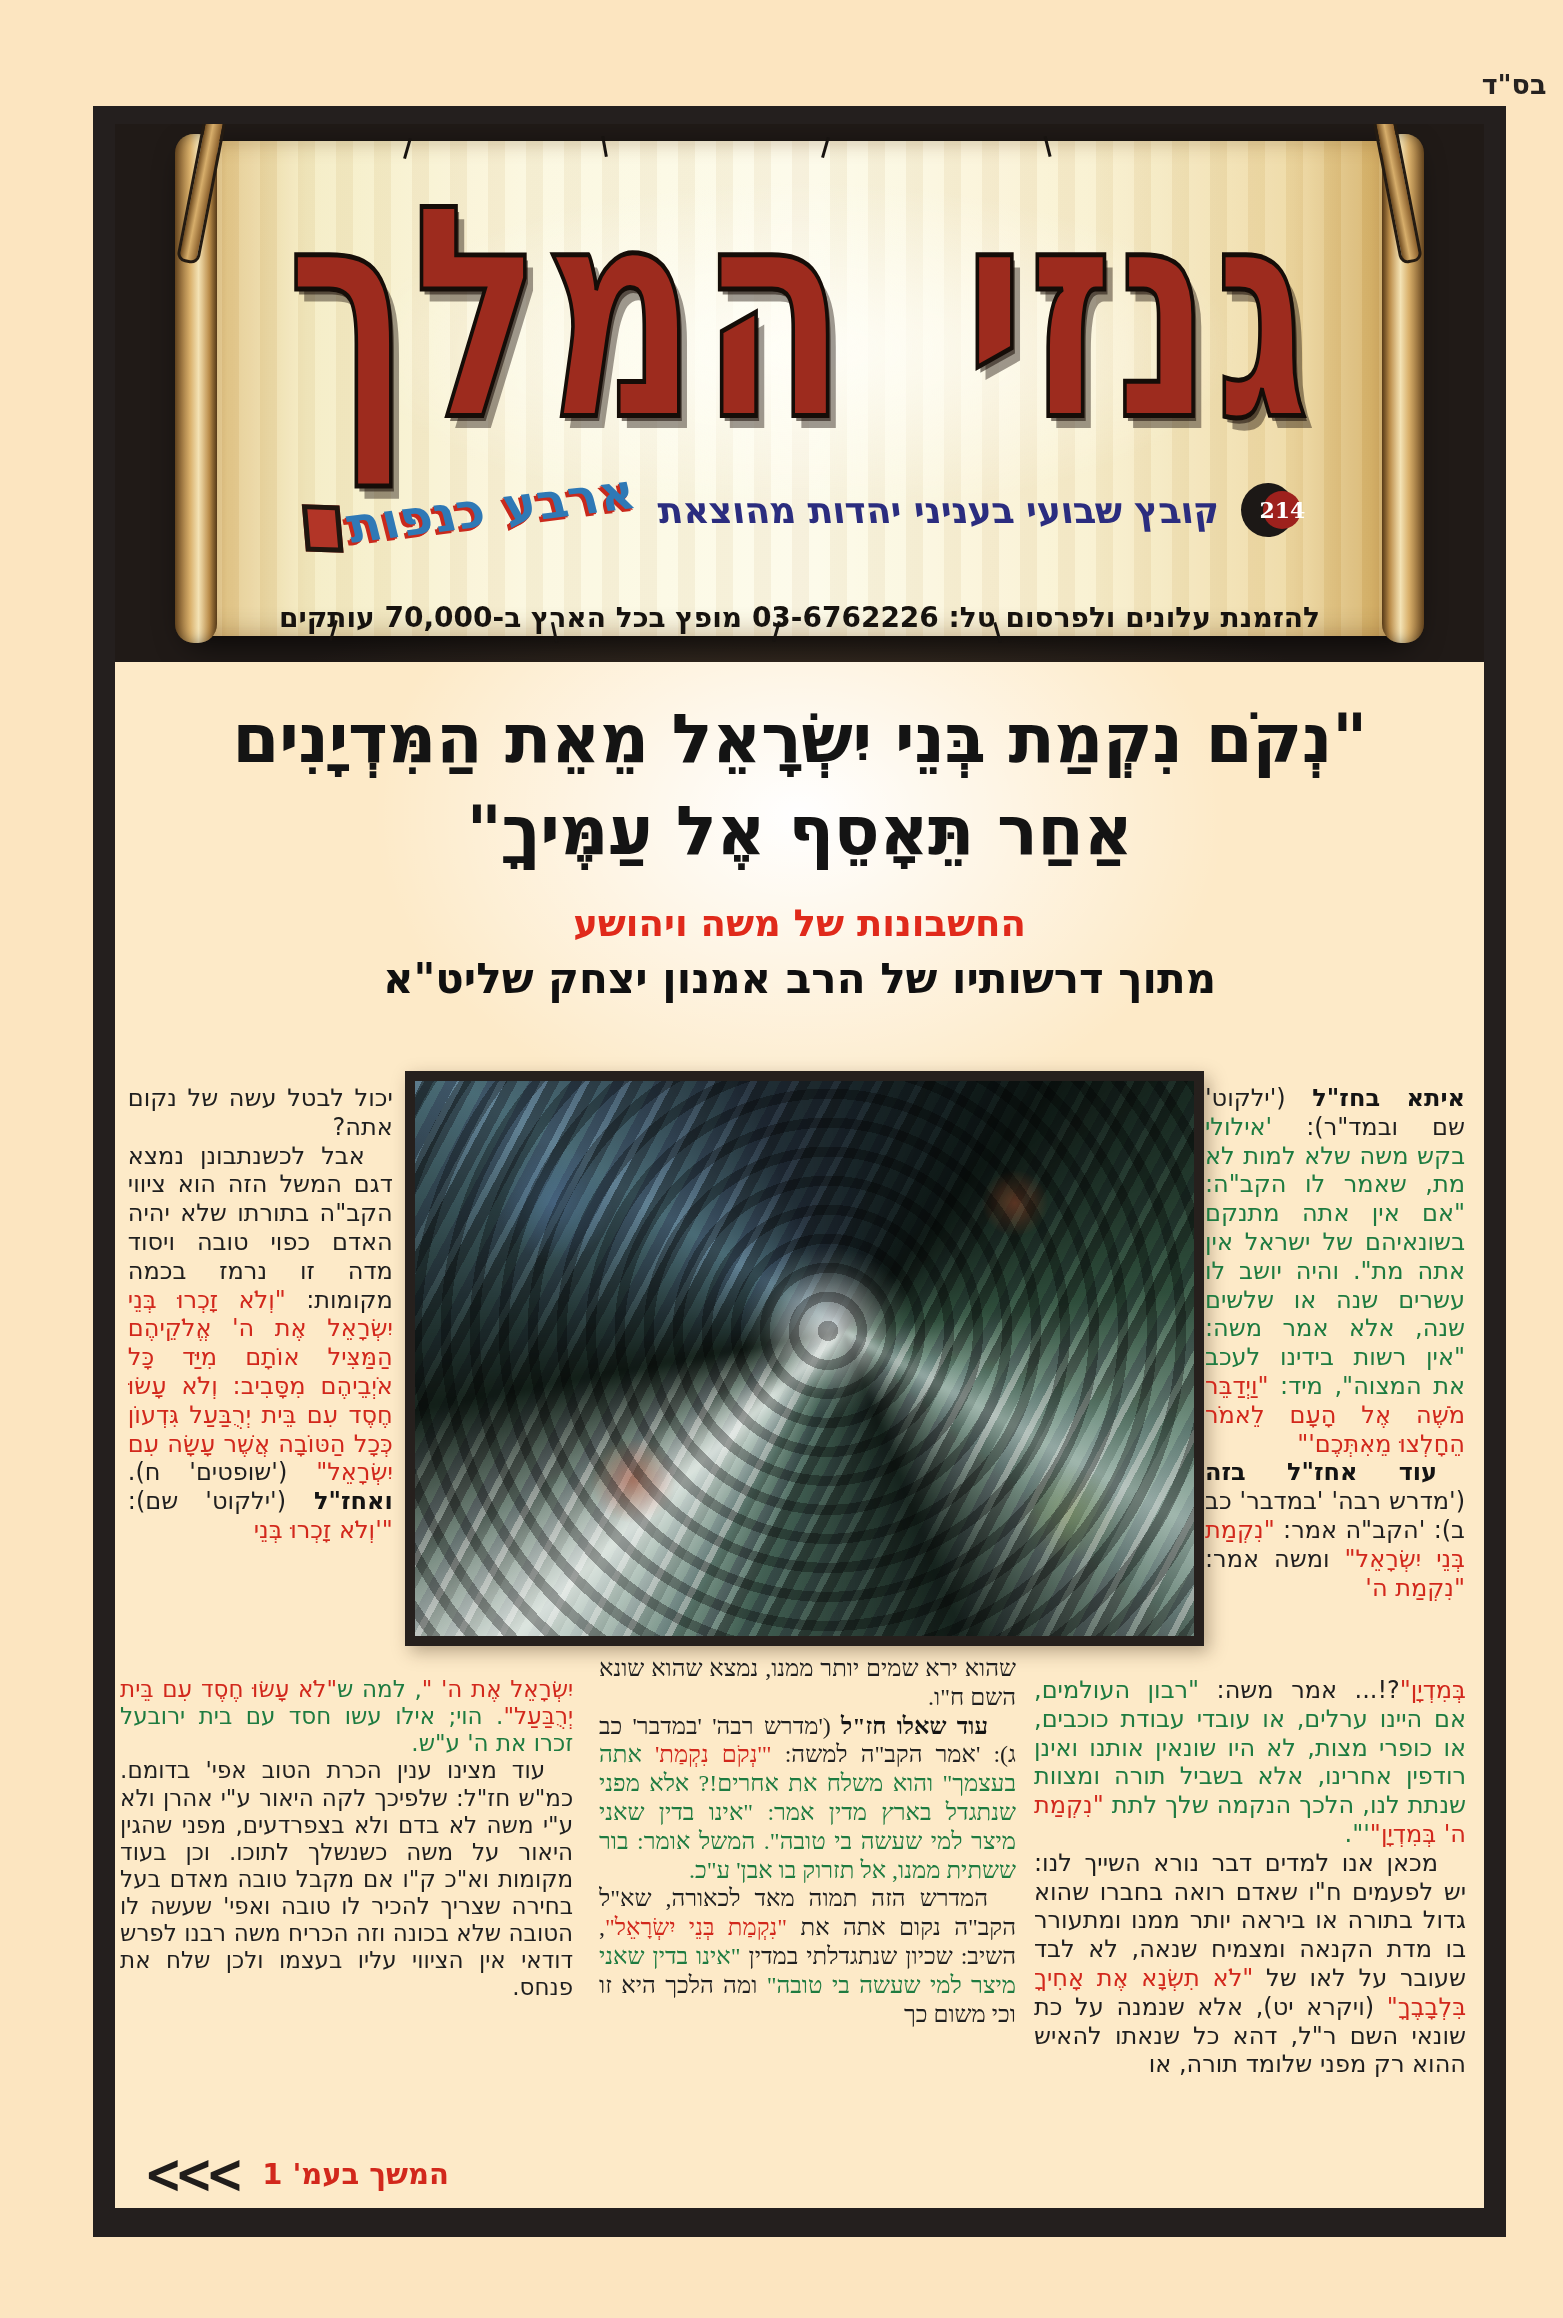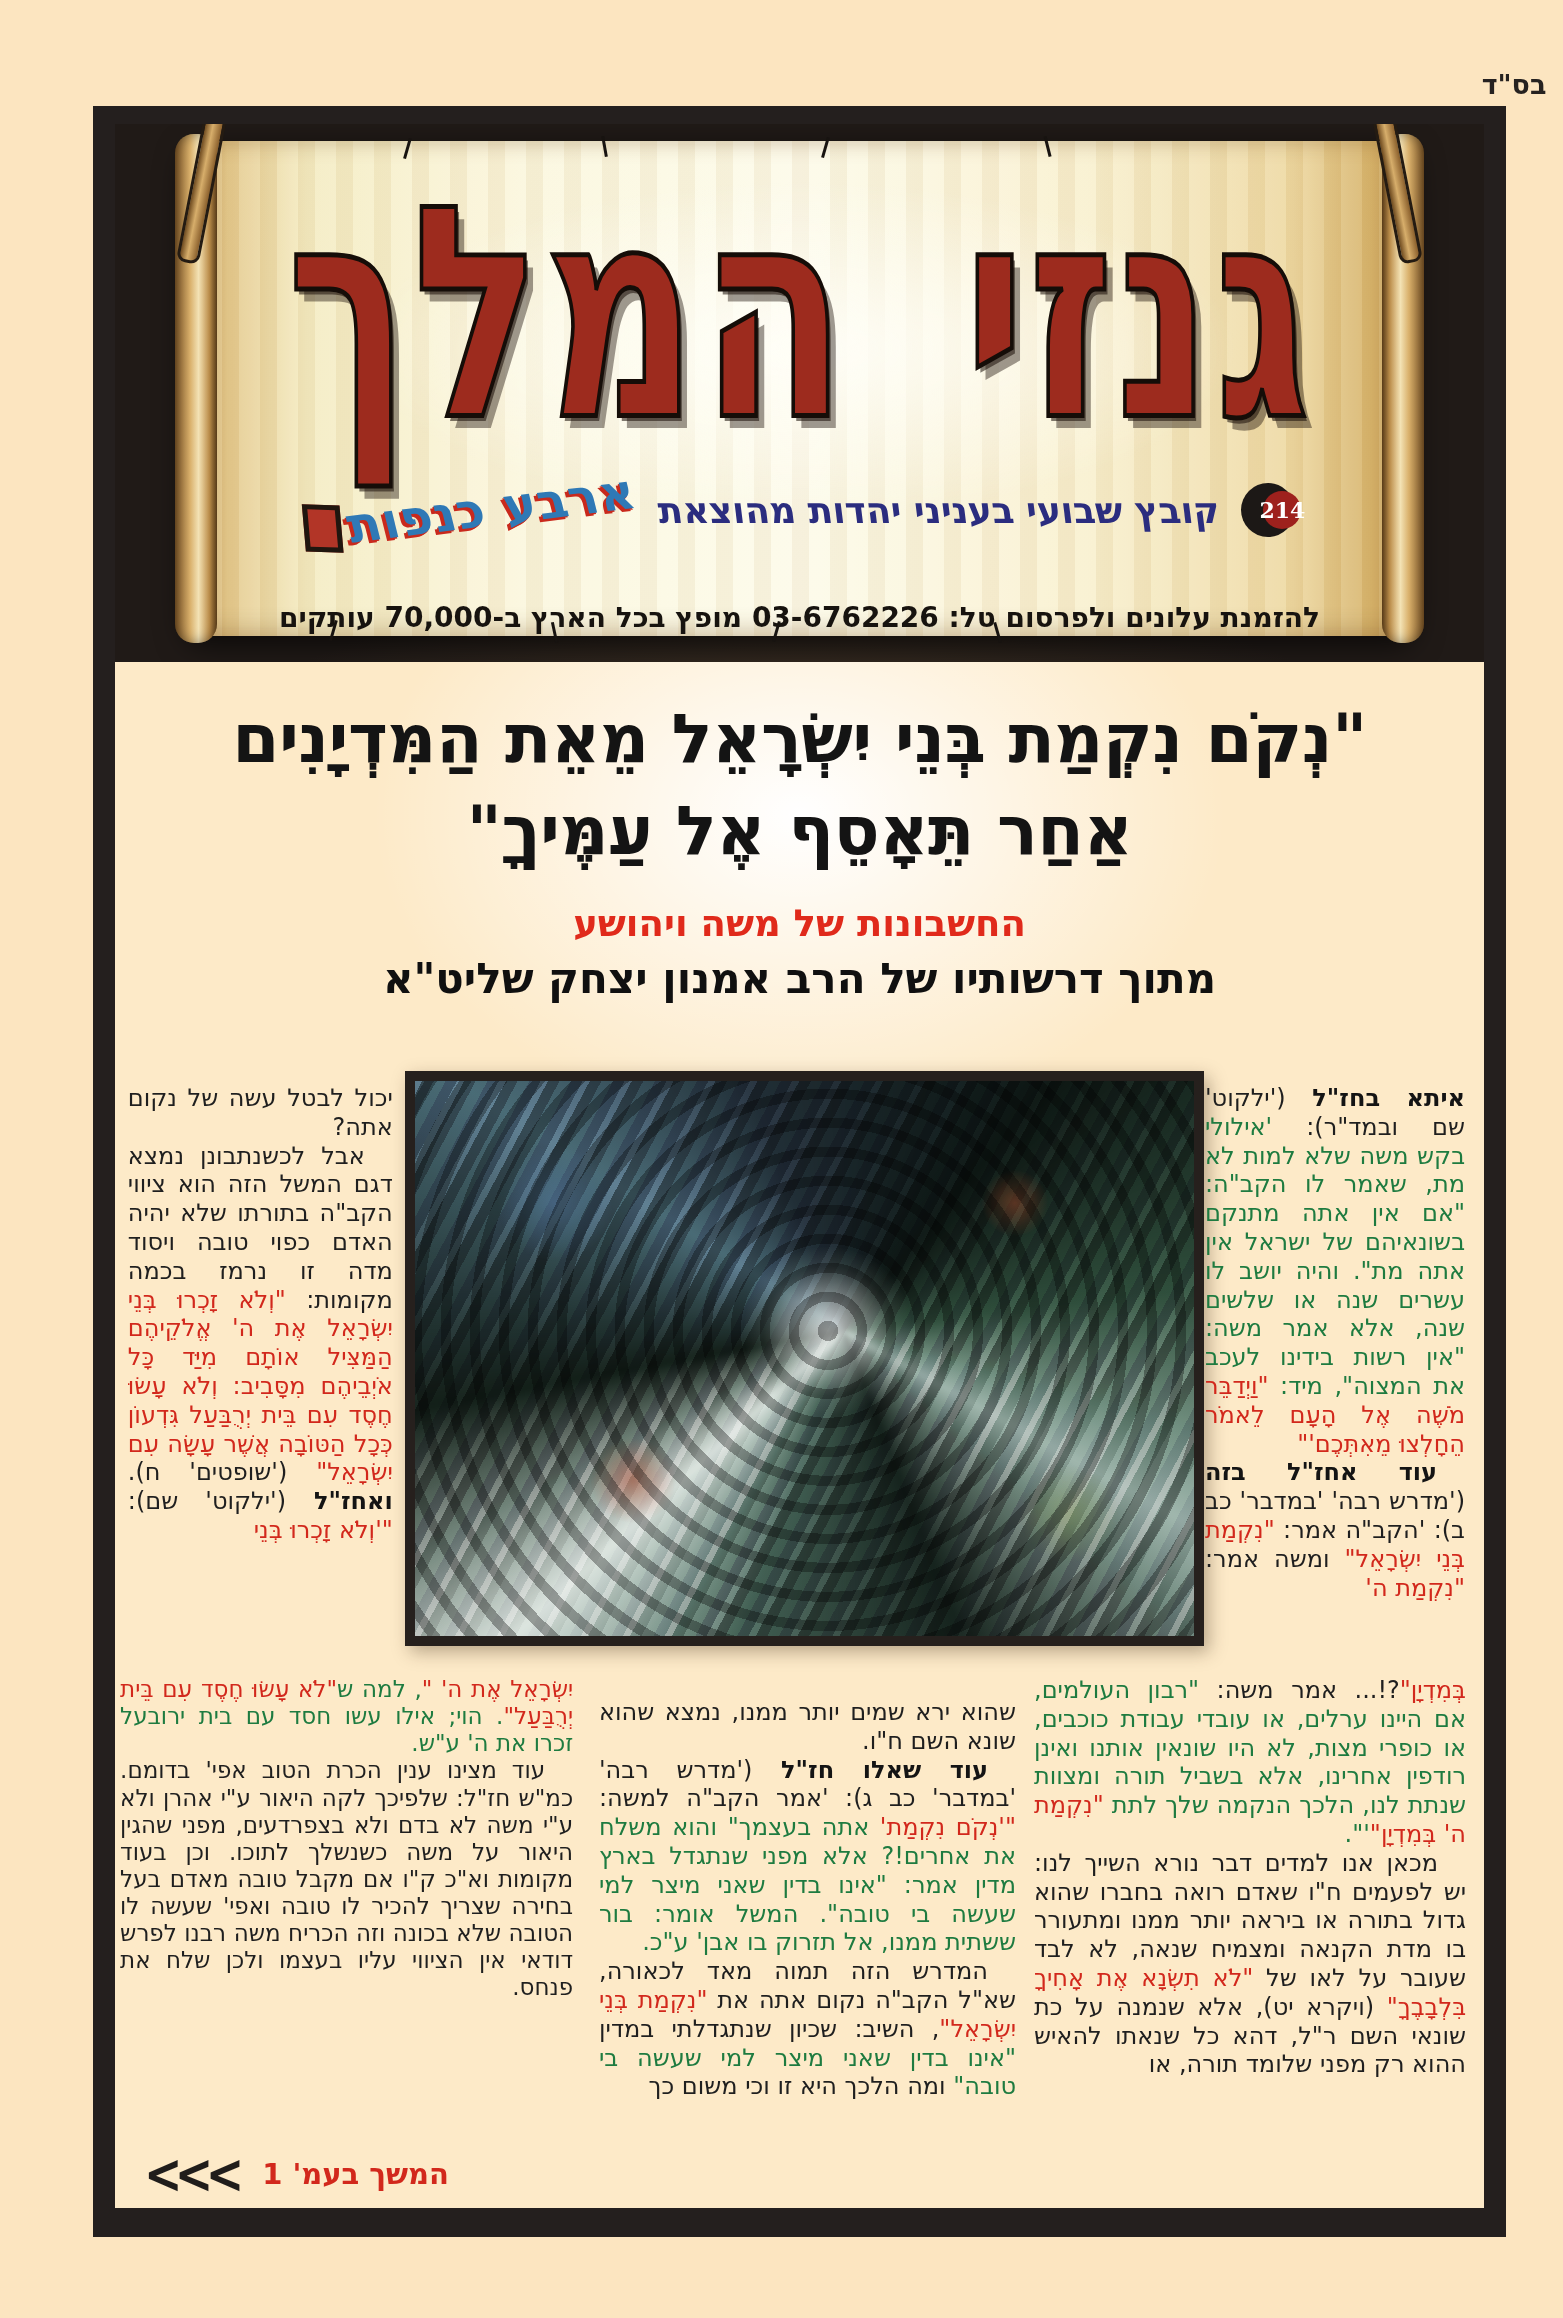--- a/index.html
+++ b/index.html
@@ -95,21 +95,21 @@
       radial-gradient(circle 83px at 18% 22%, rgba(90,130,175,.45), transparent 70%),
       radial-gradient(circle 70px at 84% 78%, rgba(150,170,90,.35), transparent 70%);}
   .art-d{position:absolute;inset:0;mix-blend-mode:multiply;
     background:repeating-radial-gradient(circle at 53% 45%, rgba(0,0,0,.32) 0 10.2px, rgba(255,255,255,.06) 10.2px 19px, transparent 19px 29px);}
 
   
   .col{position:absolute;font-size:24px;line-height:1.2;text-align:justify;color:#1f1f1f;overflow:hidden;}
   .c-rt{left:1090px;top:422px;width:260px;height:593px;}
   .c-lt{left:12.8px;top:422px;width:265px;height:593px;}
   .c-rb{left:919px;top:1014px;width:432px;height:519px;}
-  .c-m {left:484px;top:1036px;width:417px;height:499px;}
+  .c-m {left:484px;top:992px;width:417px;height:499px;font-family:Liberation Serif, serif;}
   .c-lb{left:5.1px;top:1014px;width:453px;height:464px;font-size:23px;line-height:1.18;}
   .col .para{margin:0;text-indent:28px;}
   .col .para:first-child{text-indent:0;}
   .s-k{color:#1f1f1f;} .s-b{color:#141414;font-weight:700;} .s-g{color:#1e7b40;} .s-r{color:#d2281c;}
 
   .continuation{position:absolute;left:29px;top:1485px;display:flex;direction:rtl;align-items:center;gap:25.6px;}
   .cont-label{font-size:29px;font-weight:700;color:#d2281c;}
   .cont-arrows{font-size:46px;font-weight:700;color:#201d1b;letter-spacing:-7.7px;transform:scaleY(1.2);direction:ltr;}
 </style>
 </head>

